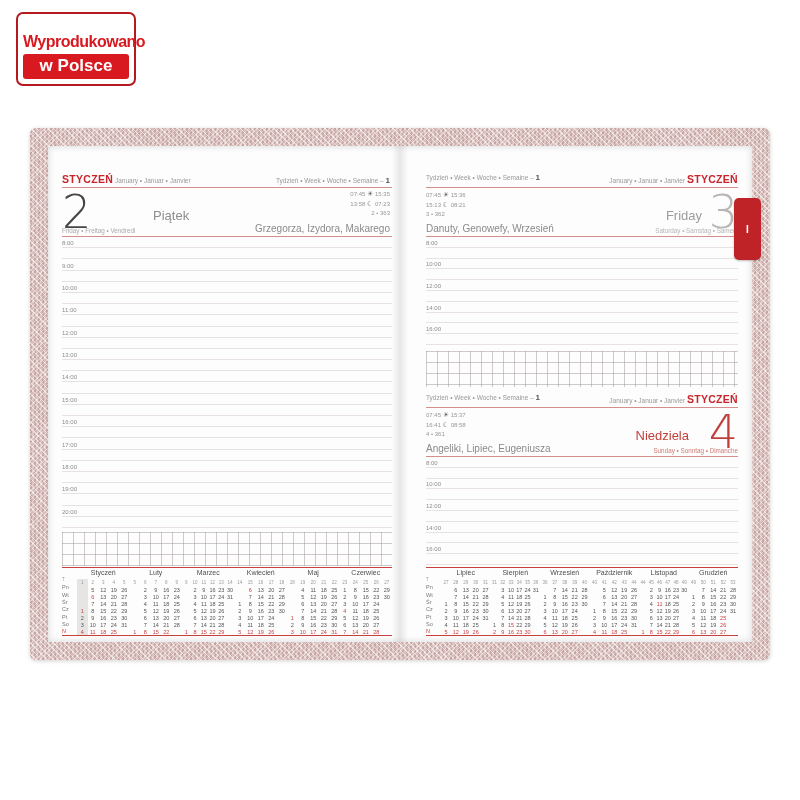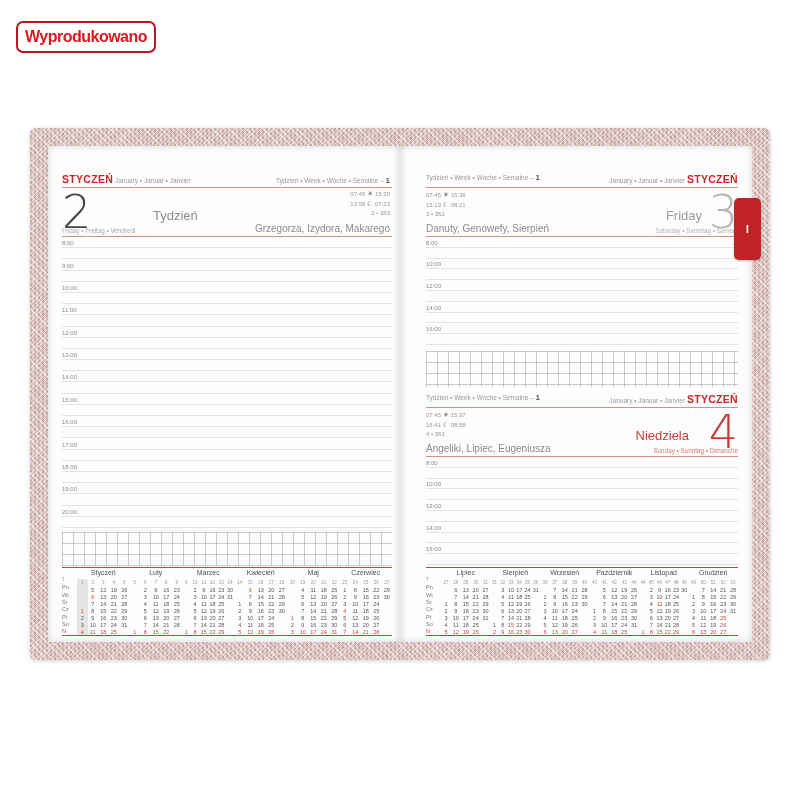--- a/index.html
+++ b/index.html
@@ -1,19 +1,19 @@
 <!DOCTYPE html>
 <html><head>
 <meta charset="utf-8">
 <style>
   html,body{margin:0;padding:0;background:#ffffff;}
   body{width:800px;height:800px;position:relative;font-family:"Liberation Sans","DejaVu Sans",sans-serif;overflow:hidden;}
 
   
-  .badge{position:absolute;left:16px;top:12px;width:140px;border:2px solid #b5191e;border-radius:7px;background:#fff;padding:5px 5px 5px 5px;box-sizing:border-box;margin-top:9px;}
+  .badge{position:absolute;left:16px;top:12px;width:120px;border:2px solid #b5191e;border-radius:7px;background:#fff;padding:19px 5px 5px 5px;box-sizing:border-box;}
   .badge-line1{color:#d8191f;font-weight:bold;font-size:16px;text-align:center;letter-spacing:-.5px;}
   .badge-line2{margin-top:3px;background:#d8191f;border-radius:3px;color:#fff;font-weight:bold;font-size:17px;text-align:center;padding:2px 0 3px;}
 
   
   .diary{position:absolute;left:30px;top:128px;width:740px;height:532px;border-radius:6px;
     background-color:#ccaeab;
     background-image:
       repeating-linear-gradient(45deg, rgba(255,255,255,.55) 0 1px, rgba(255,255,255,0) 1px 4px),
       repeating-linear-gradient(-45deg, rgba(255,255,255,.4) 0 1px, rgba(255,255,255,0) 1px 3px),
       repeating-linear-gradient(90deg, #c7a5a2 0 2px, #d9c0bd 2px 4px);
@@ -66,38 +66,39 @@
   .mc-hl{background:#e7e4e4;}
 
   
   .tab{position:absolute;left:734px;top:198px;width:27px;height:62px;background:#bf2328;border-radius:5px;box-shadow:0 1px 2px rgba(0,0,0,.25);display:flex;align-items:center;justify-content:center;color:#fff;font-size:10px;font-weight:bold;}
 </style>
 </head>
 <body>
 
 <div class="badge">
   <div class="badge-line1">Wyprodukowano</div>
+  <div class="badge-line2">w Polsce</div>
 </div>
 
 <div class="diary">
   <div class="pages">
     <div class="gutter"></div>
 
     <div class="page left">
       <div class="hdr-row" style="left:14px;top:27px;">
         <span class="month-red">STYCZEŃ</span>
         <span class="month-intl">January • Januar • Janvier</span>
       </div>
       <div class="hdr-row" style="right:10px;top:30px;">
         <span class="week-label">Tydzień • Week • Woche • Semaine – </span><span class="week-num">1</span>
       </div>
       <div class="hline" style="left:14px;right:8px;top:41px;"></div>
 
       <div class="bignum" style="left:14px;top:43px;color:#454545;">2</div>
-      <div class="dayname" style="left:105px;top:62px;">Tydzień</div>
+      <div class="dayname" style="left:105px;top:62px;">Piątek</div>
       <div class="daysub" style="left:14px;top:81px;">Friday • Freitag • Vendredi</div>
 
       <div class="astro" style="right:10px;top:43px;text-align:right;">
         <div><span>07:45</span> <span class="ic">☀</span> <span>15:35</span></div>
         <div><span>13:58</span> <span class="ic">☾</span> <span>07:23</span></div>
         <div class="doy">2 • 363</div>
       </div>
       <div class="names" style="right:10px;top:77px;">Grzegorza, Izydora, Makarego</div>
       <div class="hline" style="left:14px;right:8px;top:90px;"></div>
 
@@ -547,21 +548,21 @@
       <div class="hline" style="left:26px;right:14px;top:41px;"></div>
 
       <div class="astro" style="left:26px;top:44px;">
         <div><span>07:45</span> <span class="ic">☀</span> <span>15:36</span></div>
         <div><span>15:13</span> <span class="ic">☾</span> <span>08:21</span></div>
         <div class="doy">3 • 362</div>
       </div>
       <div class="bignum" style="right:14px;top:43px;color:#b9b5b5;">3</div>
       <div class="dayname" style="right:50px;top:62px;color:#9c9c9c;">Friday</div>
       <div class="daysub" style="right:14px;top:81px;color:#b5b5b5;">Saturday • Samstag • Samedi</div>
-      <div class="names" style="left:26px;top:77px;">Danuty, Genowefy, Sierpień</div>
+      <div class="names" style="left:26px;top:77px;">Danuty, Genowefy, Wrzesień</div>
       <div class="hline" style="left:26px;right:14px;top:90px;"></div>
 
       <div class="hours" id="hours-top" style="left:26px;right:14px;top:91px;">
           <div class="hrow" style="height: 10.8px;">
             <span>8:00</span>
           </div>
           <div class="hrow" style="height: 10.8px;"></div>
           <div class="hrow" style="height: 10.8px;">
             <span>10:00</span>
           </div>

